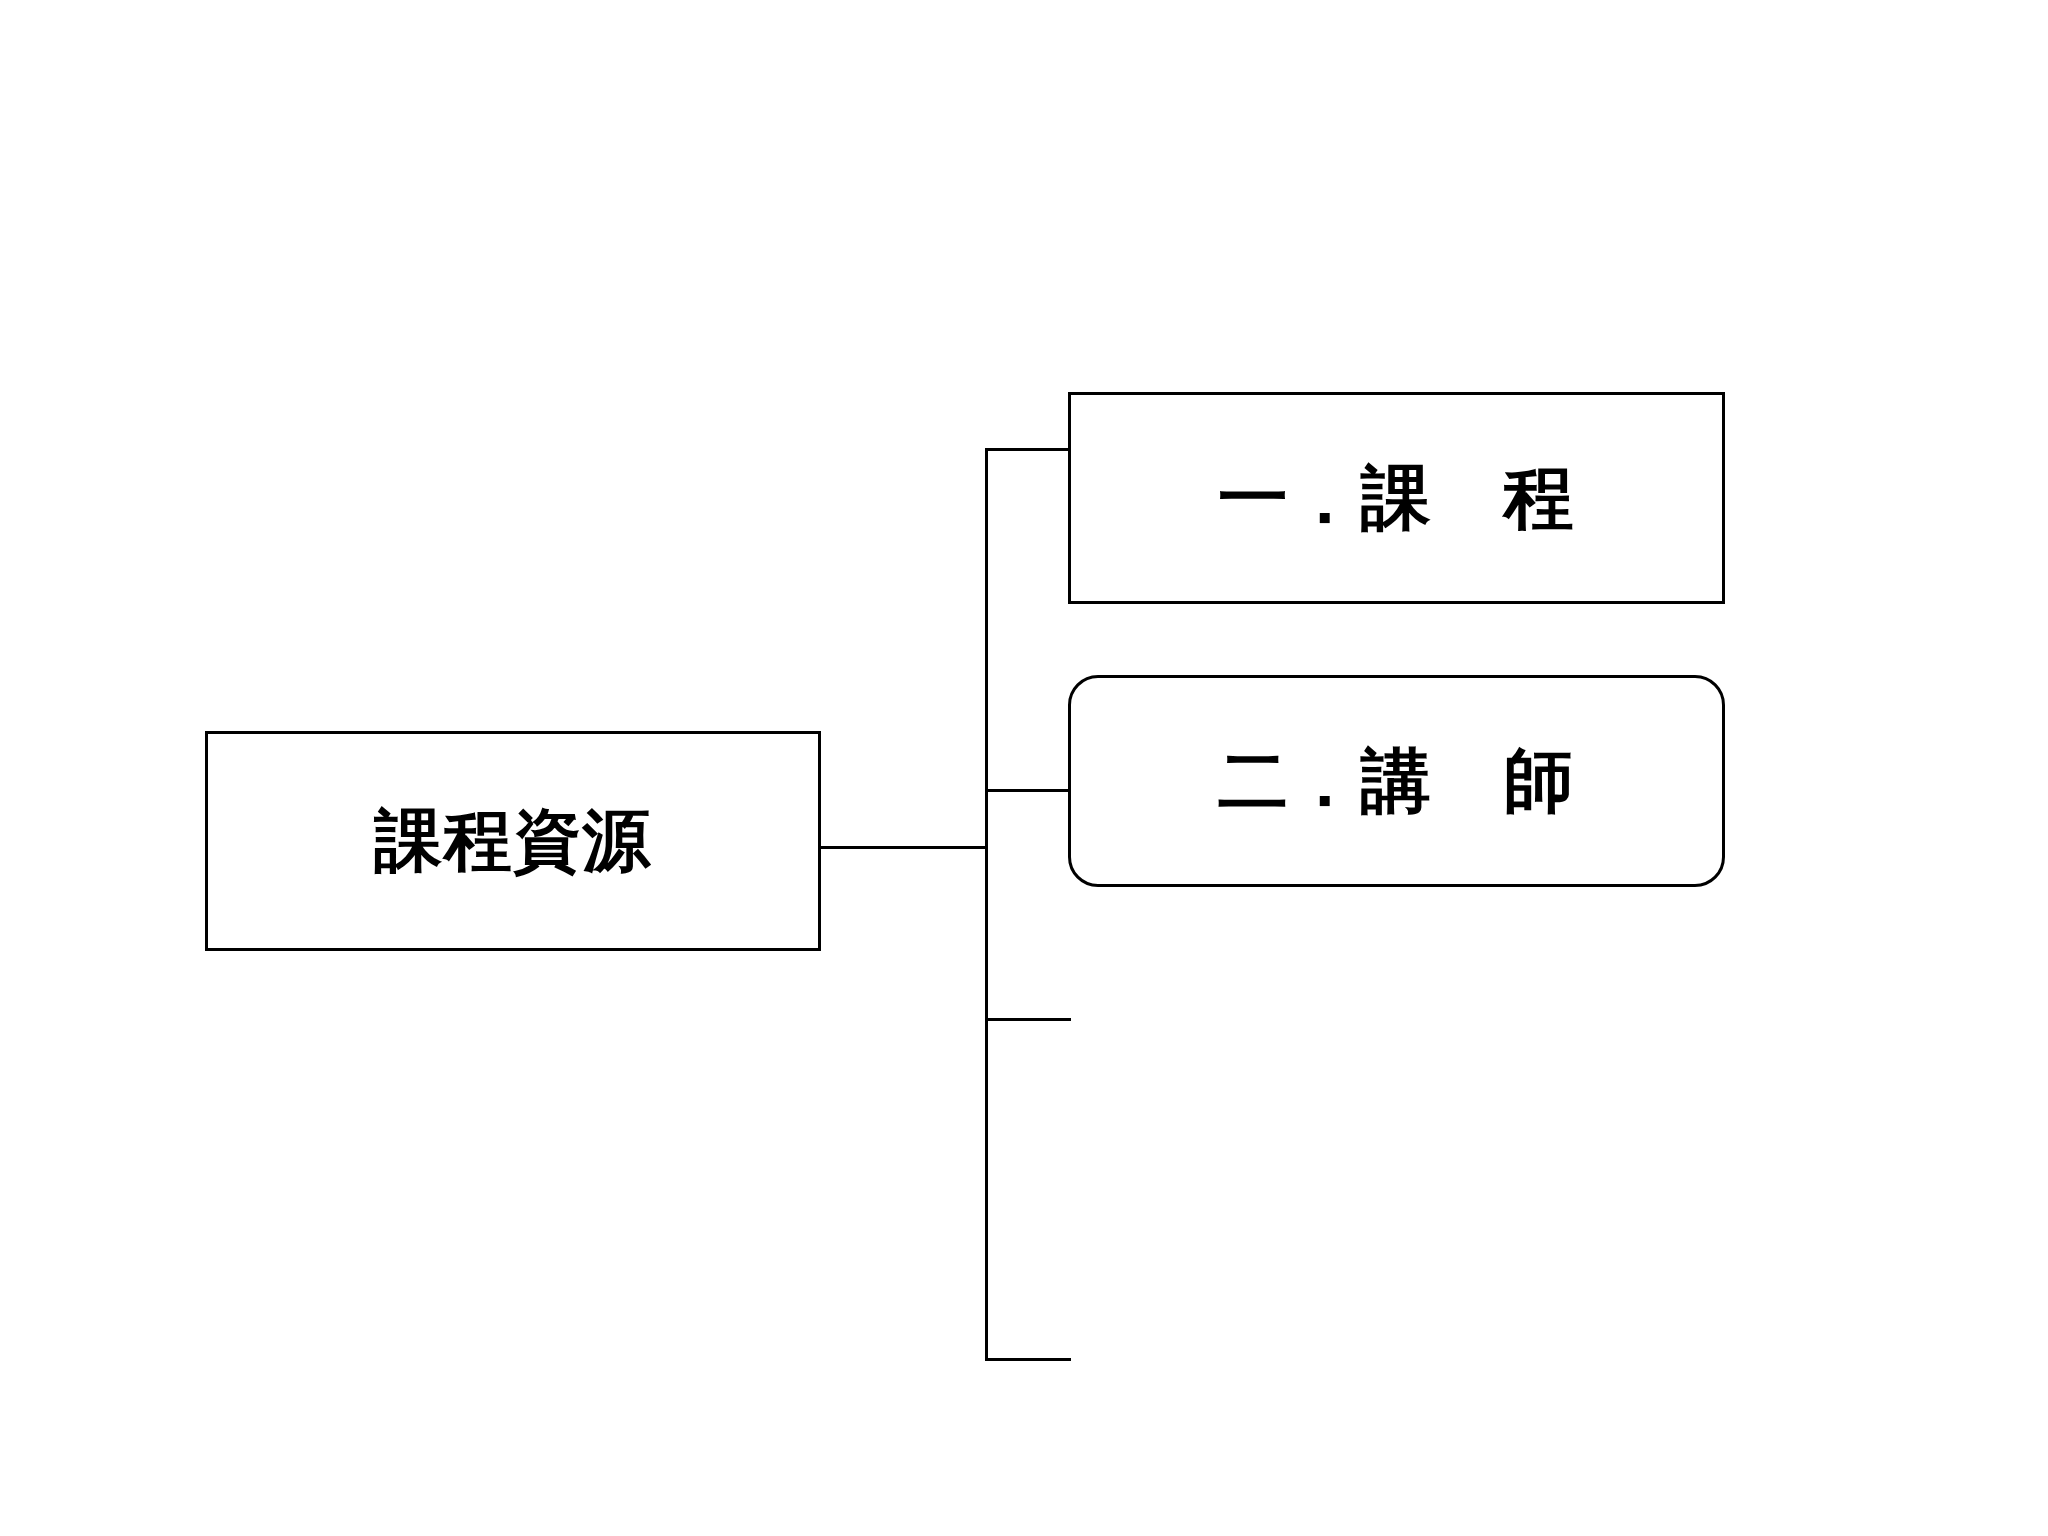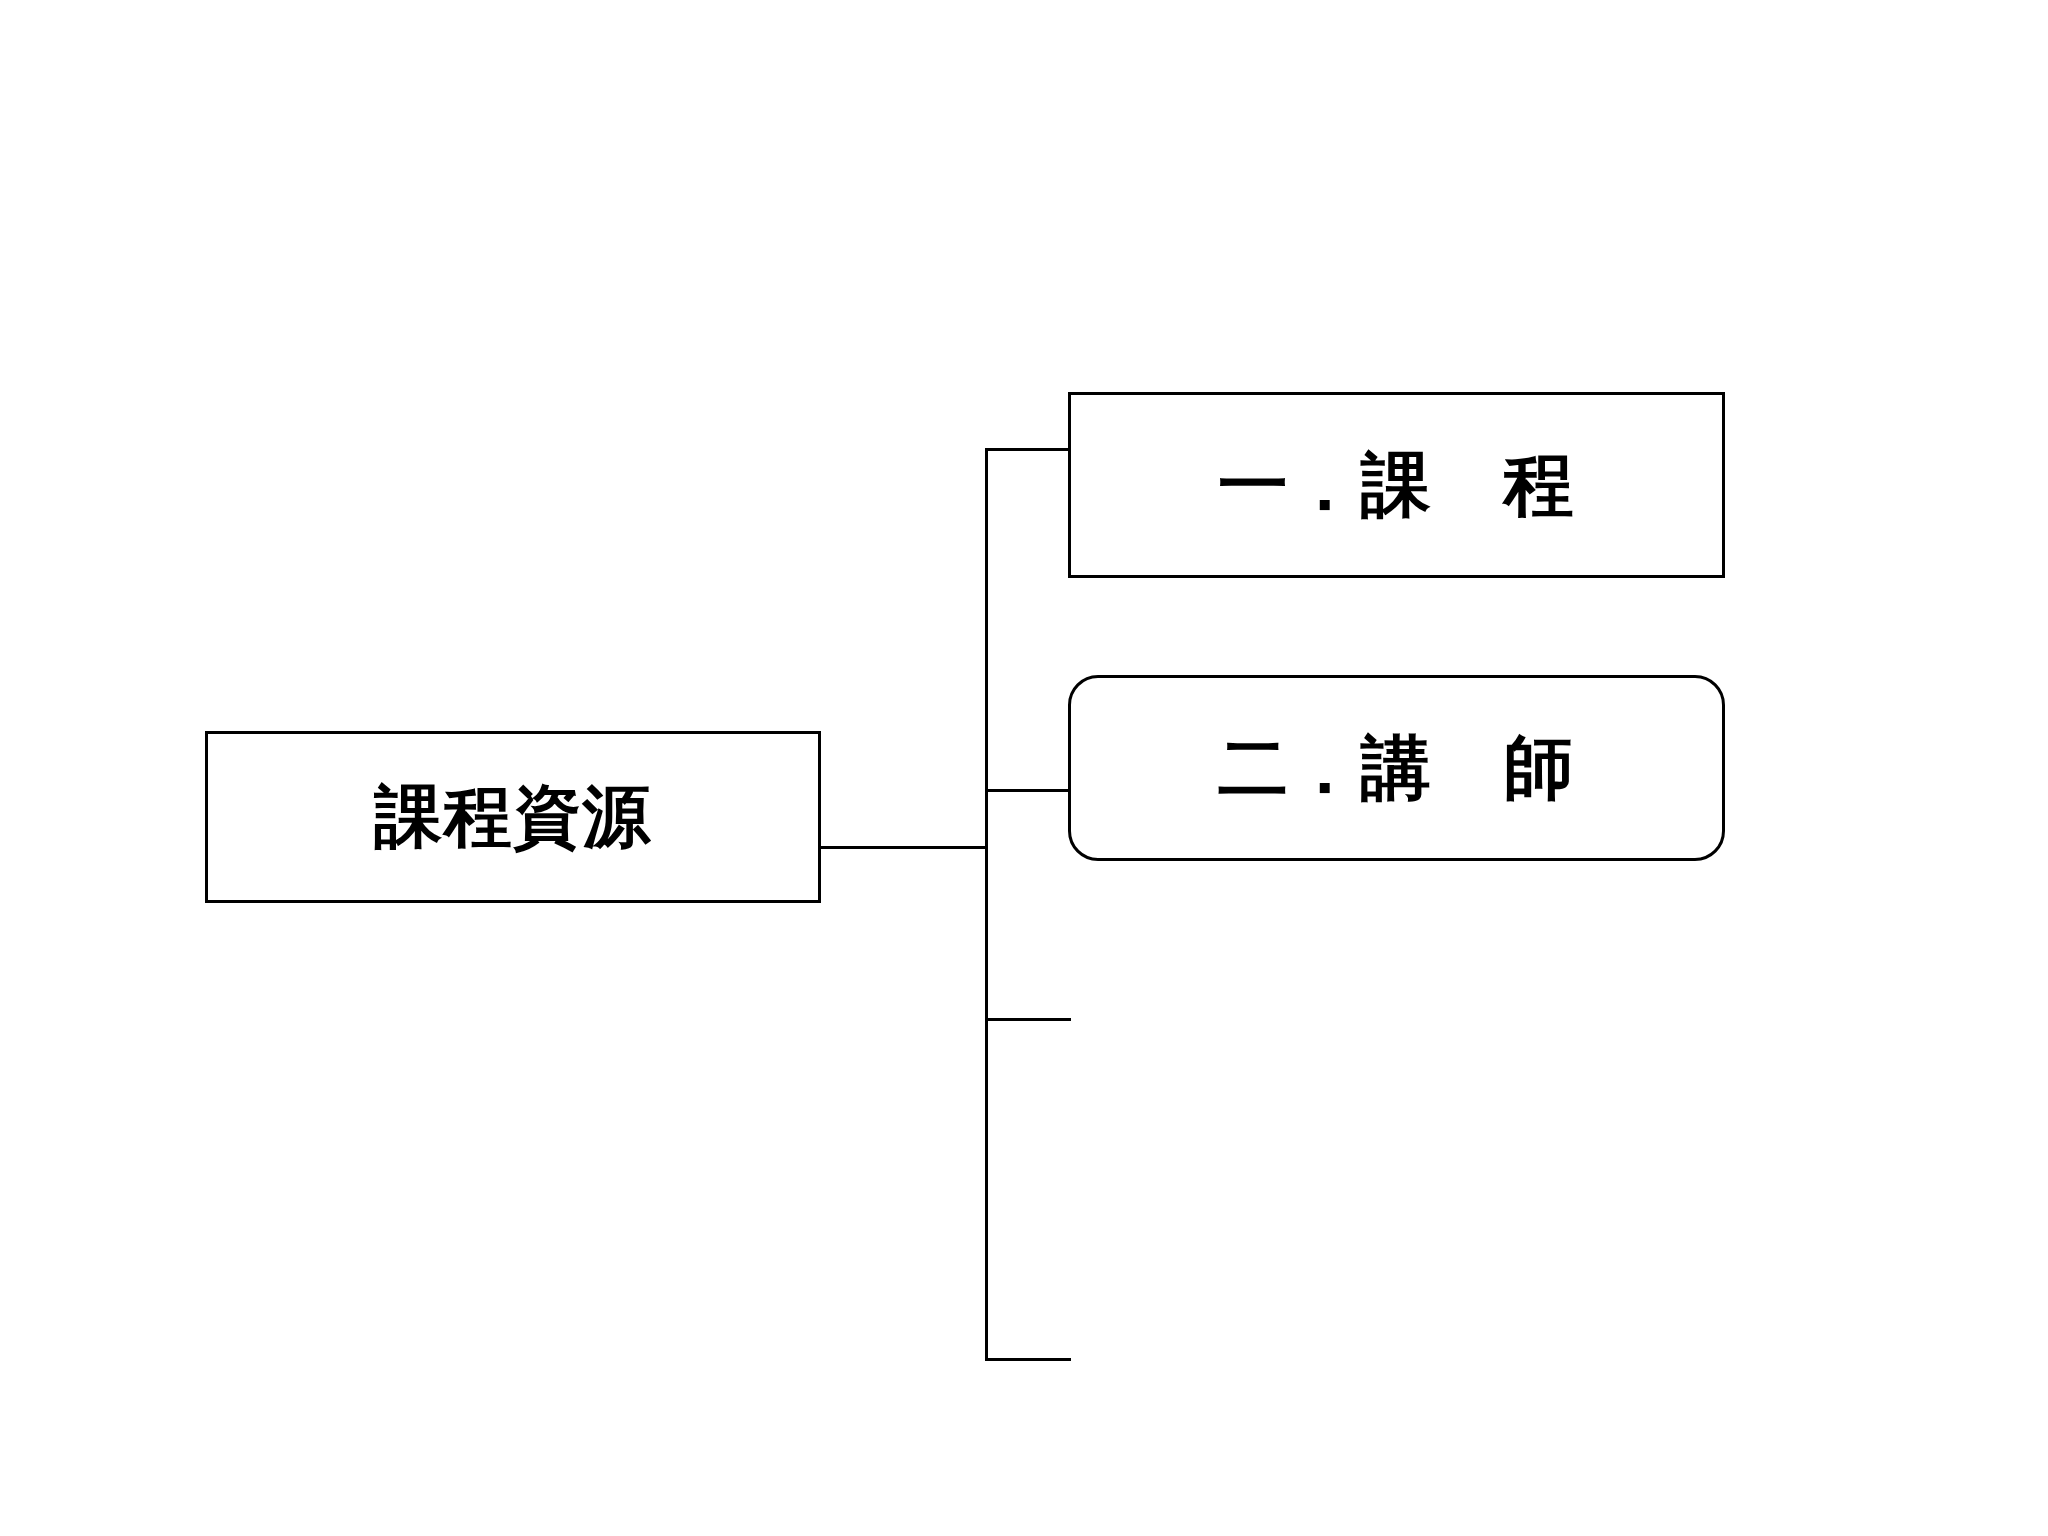--- a/index.html
+++ b/index.html
@@ -36,30 +36,30 @@
     line-height: 1;
     white-space: pre;
     text-align: center;
     letter-spacing: 0.02em;
   }
   
   #node-root {
     left: 205px;
     top: 731px;
     width: 616px;
-    height: 172px;
+    height: 220px;
   }
   #node-root .node-label {
     font-size: 68px;
   }
   
   .node-child {
     left: 1068px;
     width: 657px;
-    height: 186px;
+    height: 212px;
   }
   .node-child .node-label {
     font-size: 70px;
   }
   #node-child-0 { top: 392px; }
   #node-child-1 { top: 675px; border-radius: 30px; }
   #node-child-2 { top: 958px; }
   #node-child-3 { top: 1244px; }
 
   

